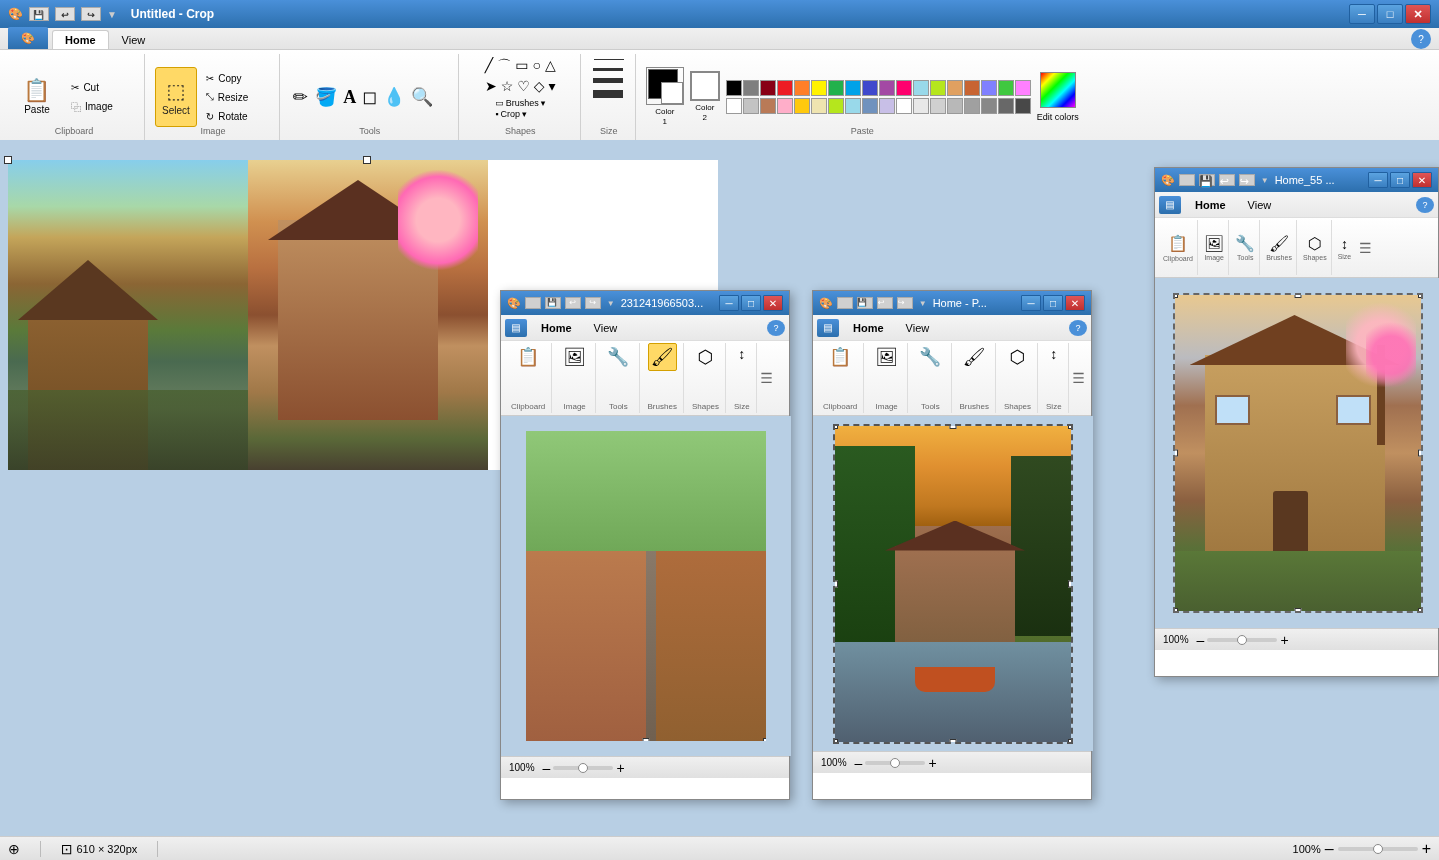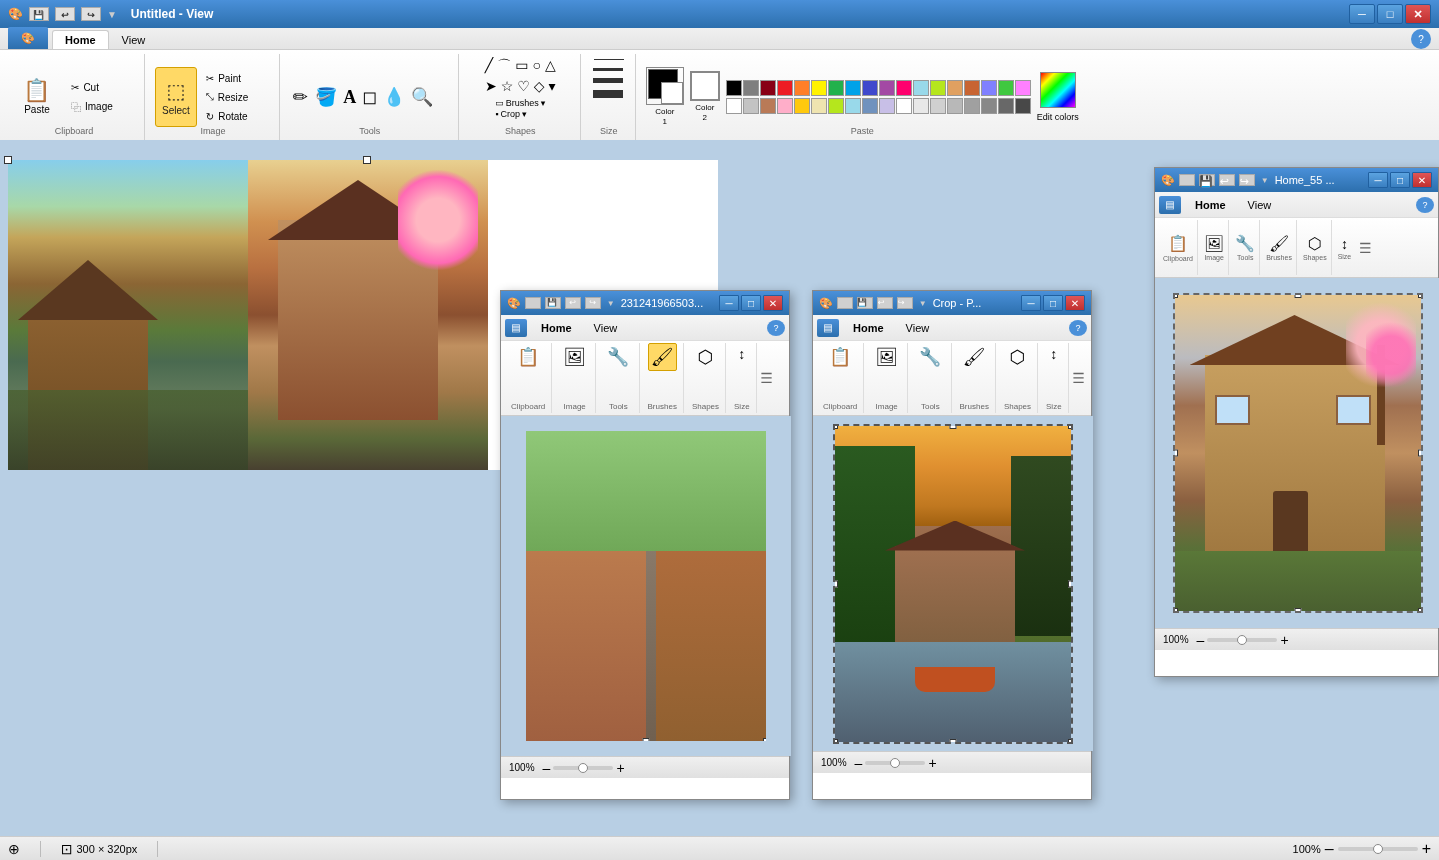--- a/index.html
+++ b/index.html
@@ -308,21 +308,21 @@
 
 <div style="position:relative; width:1439px; height:860px;">
 
   <div class="title-bar">
     <div class="title-bar-left">
       <span>🎨</span>
       <span style="width:20px;height:14px;background:#e0e0e0;border:1px solid #aaa;display:inline-block;font-size:9px;text-align:center;color:#333;line-height:14px;">💾</span>
       <span style="width:20px;height:14px;background:#e0e0e0;border:1px solid #aaa;display:inline-block;font-size:9px;text-align:center;color:#333;line-height:14px;">↩</span>
       <span style="width:20px;height:14px;background:#e0e0e0;border:1px solid #aaa;display:inline-block;font-size:9px;text-align:center;color:#333;line-height:14px;">↪</span>
       <span style="font-size:10px;color:#ccc;">▼</span>
-      <span style="margin-left:8px;">Untitled - View</span>
+      <span style="margin-left:8px;">Untitled - Crop</span>
     </div>
     <div class="title-bar-controls">
       <div class="title-btn">─</div>
       <div class="title-btn">□</div>
       <div class="title-btn close">✕</div>
     </div>
   </div>
 
   <div class="ribbon-tabs">
     <div style="width:40px;height:22px;background:linear-gradient(to bottom,#4a90d9,#2c6fad);display:flex;align-items:center;justify-content:center;color:white;font-size:11px;font-weight:bold;cursor:pointer;border-radius:2px 2px 0 0;margin-right:4px;">🎨</div>
@@ -355,21 +355,21 @@
 
     <div class="ribbon-group">
       <div class="ribbon-group-content">
         <div class="ribbon-btn active">
           <div style="font-size:20px;">⬚</div>
           <div>Select</div>
         </div>
         <div class="ribbon-col">
           <div class="ribbon-btn-small">
             <span>✂</span>
-            <span>Paint</span>
+            <span>Copy</span>
           </div>
           <div class="ribbon-btn-small">
             <span>⤡</span>
             <span>Resize</span>
           </div>
           <div class="ribbon-btn-small">
             <span>↻</span>
             <span>Rotate</span>
           </div>
         </div>
@@ -664,21 +664,21 @@
 
     <div class="float-window" style="left:812px;top:148px;width:280px;height:510px;">
       <div class="float-titlebar">
         <div class="float-title-left">
           <span>🎨</span>
           <span style="display:inline-block;width:16px;height:12px;background:#d0d0d0;border:1px solid #aaa;font-size:8px;"></span>
           <span style="display:inline-block;width:16px;height:12px;background:#d0d0d0;border:1px solid #aaa;font-size:8px;">💾</span>
           <span style="display:inline-block;width:16px;height:12px;background:#d0d0d0;border:1px solid #aaa;font-size:8px;">↩</span>
           <span style="display:inline-block;width:16px;height:12px;background:#d0d0d0;border:1px solid #aaa;font-size:8px;">↪</span>
           <span style="font-size:8px;color:#ccc;margin:0 2px;">▼</span>
-          <span style="font-size:11px;">Crop - P...</span>
+          <span style="font-size:11px;">Home - P...</span>
         </div>
         <div class="float-ctrls">
           <div class="float-btn">─</div>
           <div class="float-btn">□</div>
           <div class="float-btn close-btn">✕</div>
         </div>
       </div>
       <div class="mini-ribbon">
         <div style="width:22px;height:18px;background:linear-gradient(to bottom,#4a90d9,#2c6fad);border-radius:2px;display:flex;align-items:center;justify-content:center;">
           <span style="color:white;font-size:10px;">▤</span>
@@ -873,21 +873,21 @@
 
   </div>
 
   <div class="status-bar">
     <div style="display:flex;align-items:center;gap:4px;">
       <span style="font-size:14px;">⊕</span>
     </div>
     <div class="status-divider"></div>
     <div style="display:flex;align-items:center;gap:4px;">
       <span style="font-size:14px;">⊡</span>
-      <span>300 × 320px</span>
+      <span>610 × 320px</span>
     </div>
     <div class="status-divider"></div>
     <div class="zoom-control">
       <span>100%</span>
       <span style="cursor:pointer;font-size:16px;">–</span>
       <div class="zoom-slider-track">
         <div class="zoom-slider-thumb"></div>
       </div>
       <span style="cursor:pointer;font-size:16px;">+</span>
     </div>

